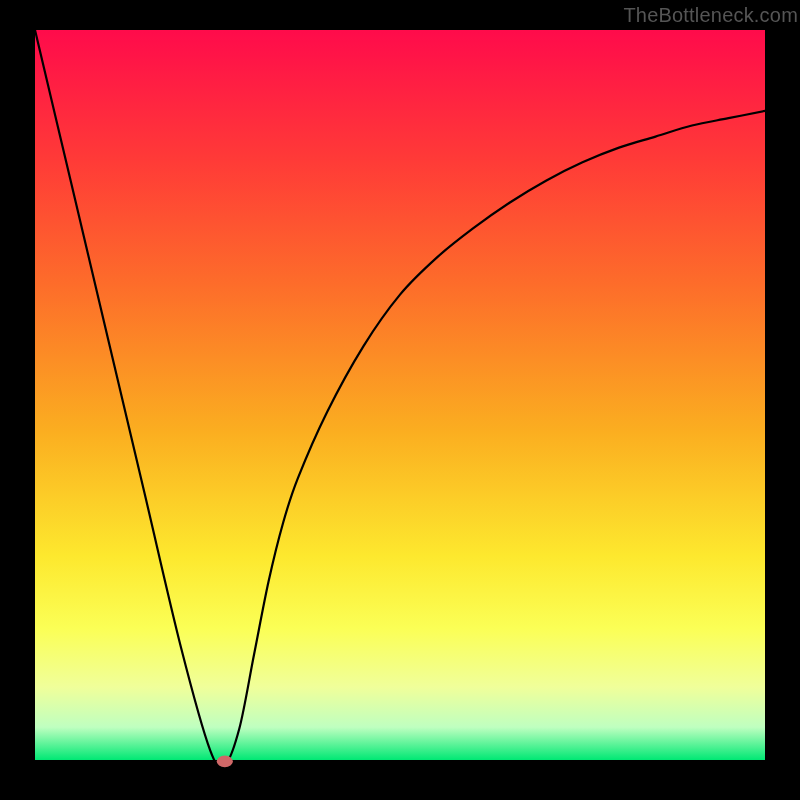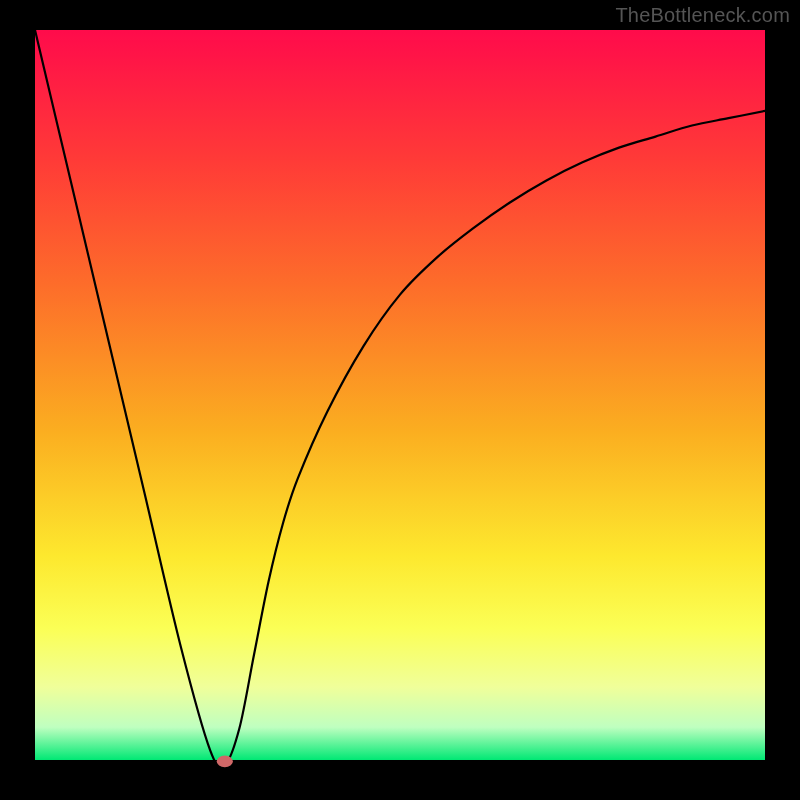--- a/index.html
+++ b/index.html
@@ -12,21 +12,21 @@
   }
   .frame {
     position: relative;
     width: 800px;
     height: 800px;
     background: #000;
   }
   .watermark {
     position: absolute;
     top: 4px;
-    right: 10px;
+    right: 2px;
     color: #555;
     font-size: 20px;
     font-weight: 500;
     letter-spacing: 0.2px;
     z-index: 50;
     user-select: none;
   }
   .plot-area {
     position: absolute;
     left: 35px;

